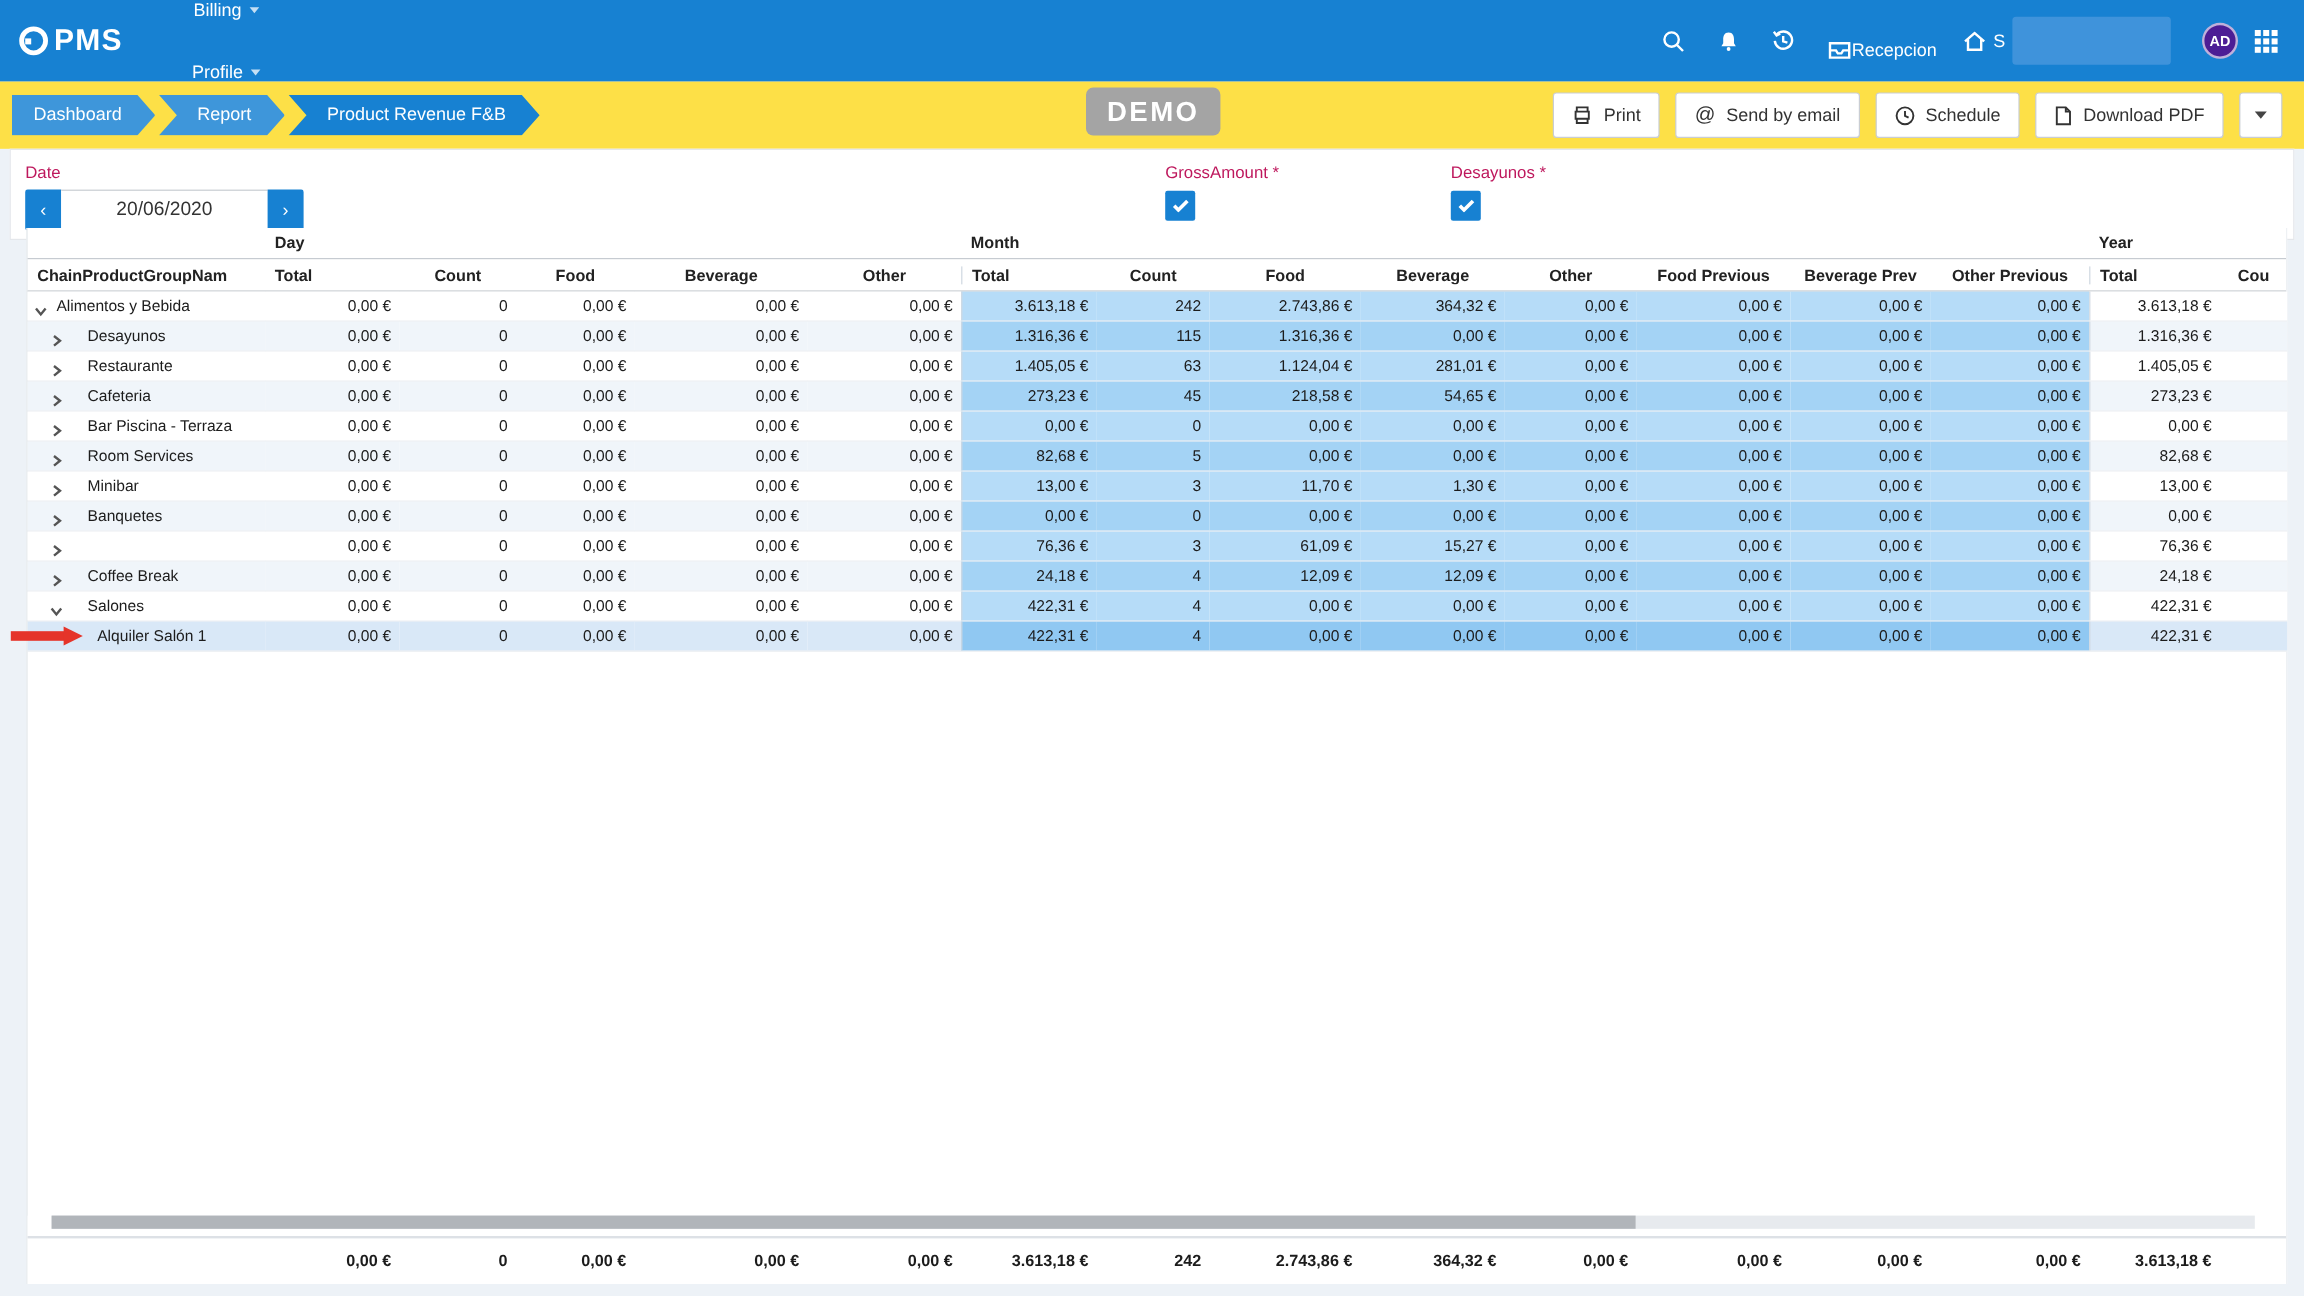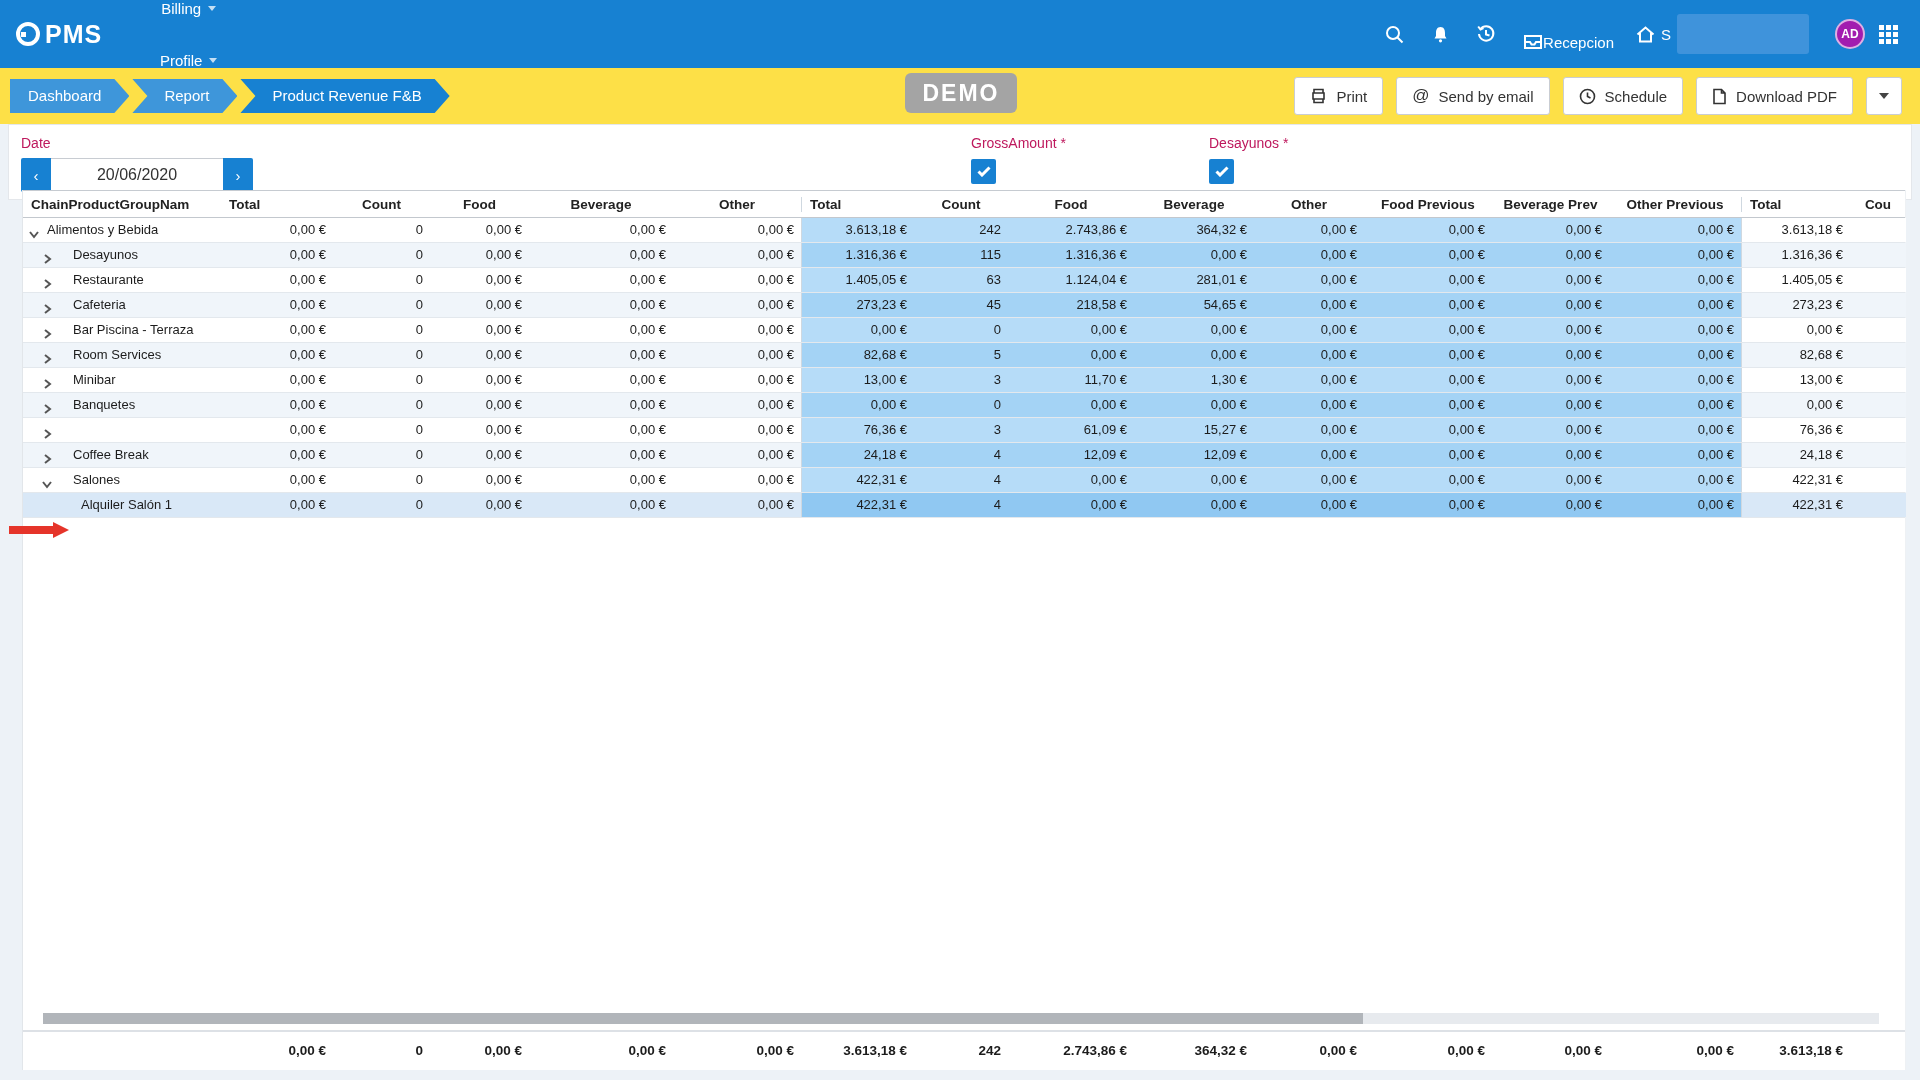--- a/index.html
+++ b/index.html
@@ -22,21 +22,21 @@
     border-right:4px solid transparent; border-top:5px solid rgba(255,255,255,.75); }
   .nav-right { margin-left:auto; display:flex; align-items:center; gap:0; }
   .nav-icon { width:46px; height:52px; display:flex; align-items:center;
     justify-content:center; cursor:pointer; }
   .nav-icon svg { stroke:#fff; fill:none; stroke-width:2; }
   .station { display:flex; align-items:center; gap:0; font-size:15px;
     padding:0 14px; cursor:pointer;margin-top:16px; }
   .prop { display:flex; align-items:center; gap:6px; font-size:15px; padding:0 8px; }
   .blurbox { width:132px; height:40px; background:#4796dd; border-radius:3px;
     opacity:.85; }
-  .avatar { width:30px; height:30px; border-radius:50%; background:#a21caf;
+  .avatar { width:30px; height:30px; border-radius:50%; background:#4c1d95;
     border:2px solid rgba(255,255,255,.65); color:#fff; font-size:12px;
     font-weight:bold; display:flex; align-items:center; justify-content:center;
     margin:0 14px 0 18px; cursor:pointer; }
   .grid-icon { display:grid; grid-template-columns:repeat(3,5px); gap:2px;
     margin-right:6px; cursor:pointer; }
   .grid-icon i { width:5px; height:5px; background:#fff; }
 
   
   .crumbbar { height:56px; background:#fde047; display:flex; align-items:center;
     padding:0 18px 0 10px; position:relative; }
@@ -262,20 +262,26 @@
     <div class="flabel">Desayunos *</div>
     <div class="checkbox">
       <svg width="14" height="11" viewBox="0 0 14 11">
           <polyline points="1.5,5.5 5,9 12.5,1.5"></polyline>
         </svg>
     </div>
   </div>
 </div>
 
 <div class="report">
+  <div class="grid ghead" id="group-row">
+      <div></div>
+      <div class="glabel" style="grid-column: 2 / 7;">Day</div>
+      <div class="glabel" style="grid-column: 7 / 15;">Month</div>
+      <div class="glabel" style="grid-column: 15 / 17;">Year</div>
+    </div>
   <div class="grid chead" id="header-row">
       <div class="h left">ChainProductGroupNam</div>
       <div class="h left">Total</div>
       <div class="h center">Count</div>
       <div class="h center">Food</div>
       <div class="h center">Beverage</div>
       <div class="h center">Other</div>
       <div class="h left m-first">Total</div>
       <div class="h center">Count</div>
       <div class="h center">Food</div>

